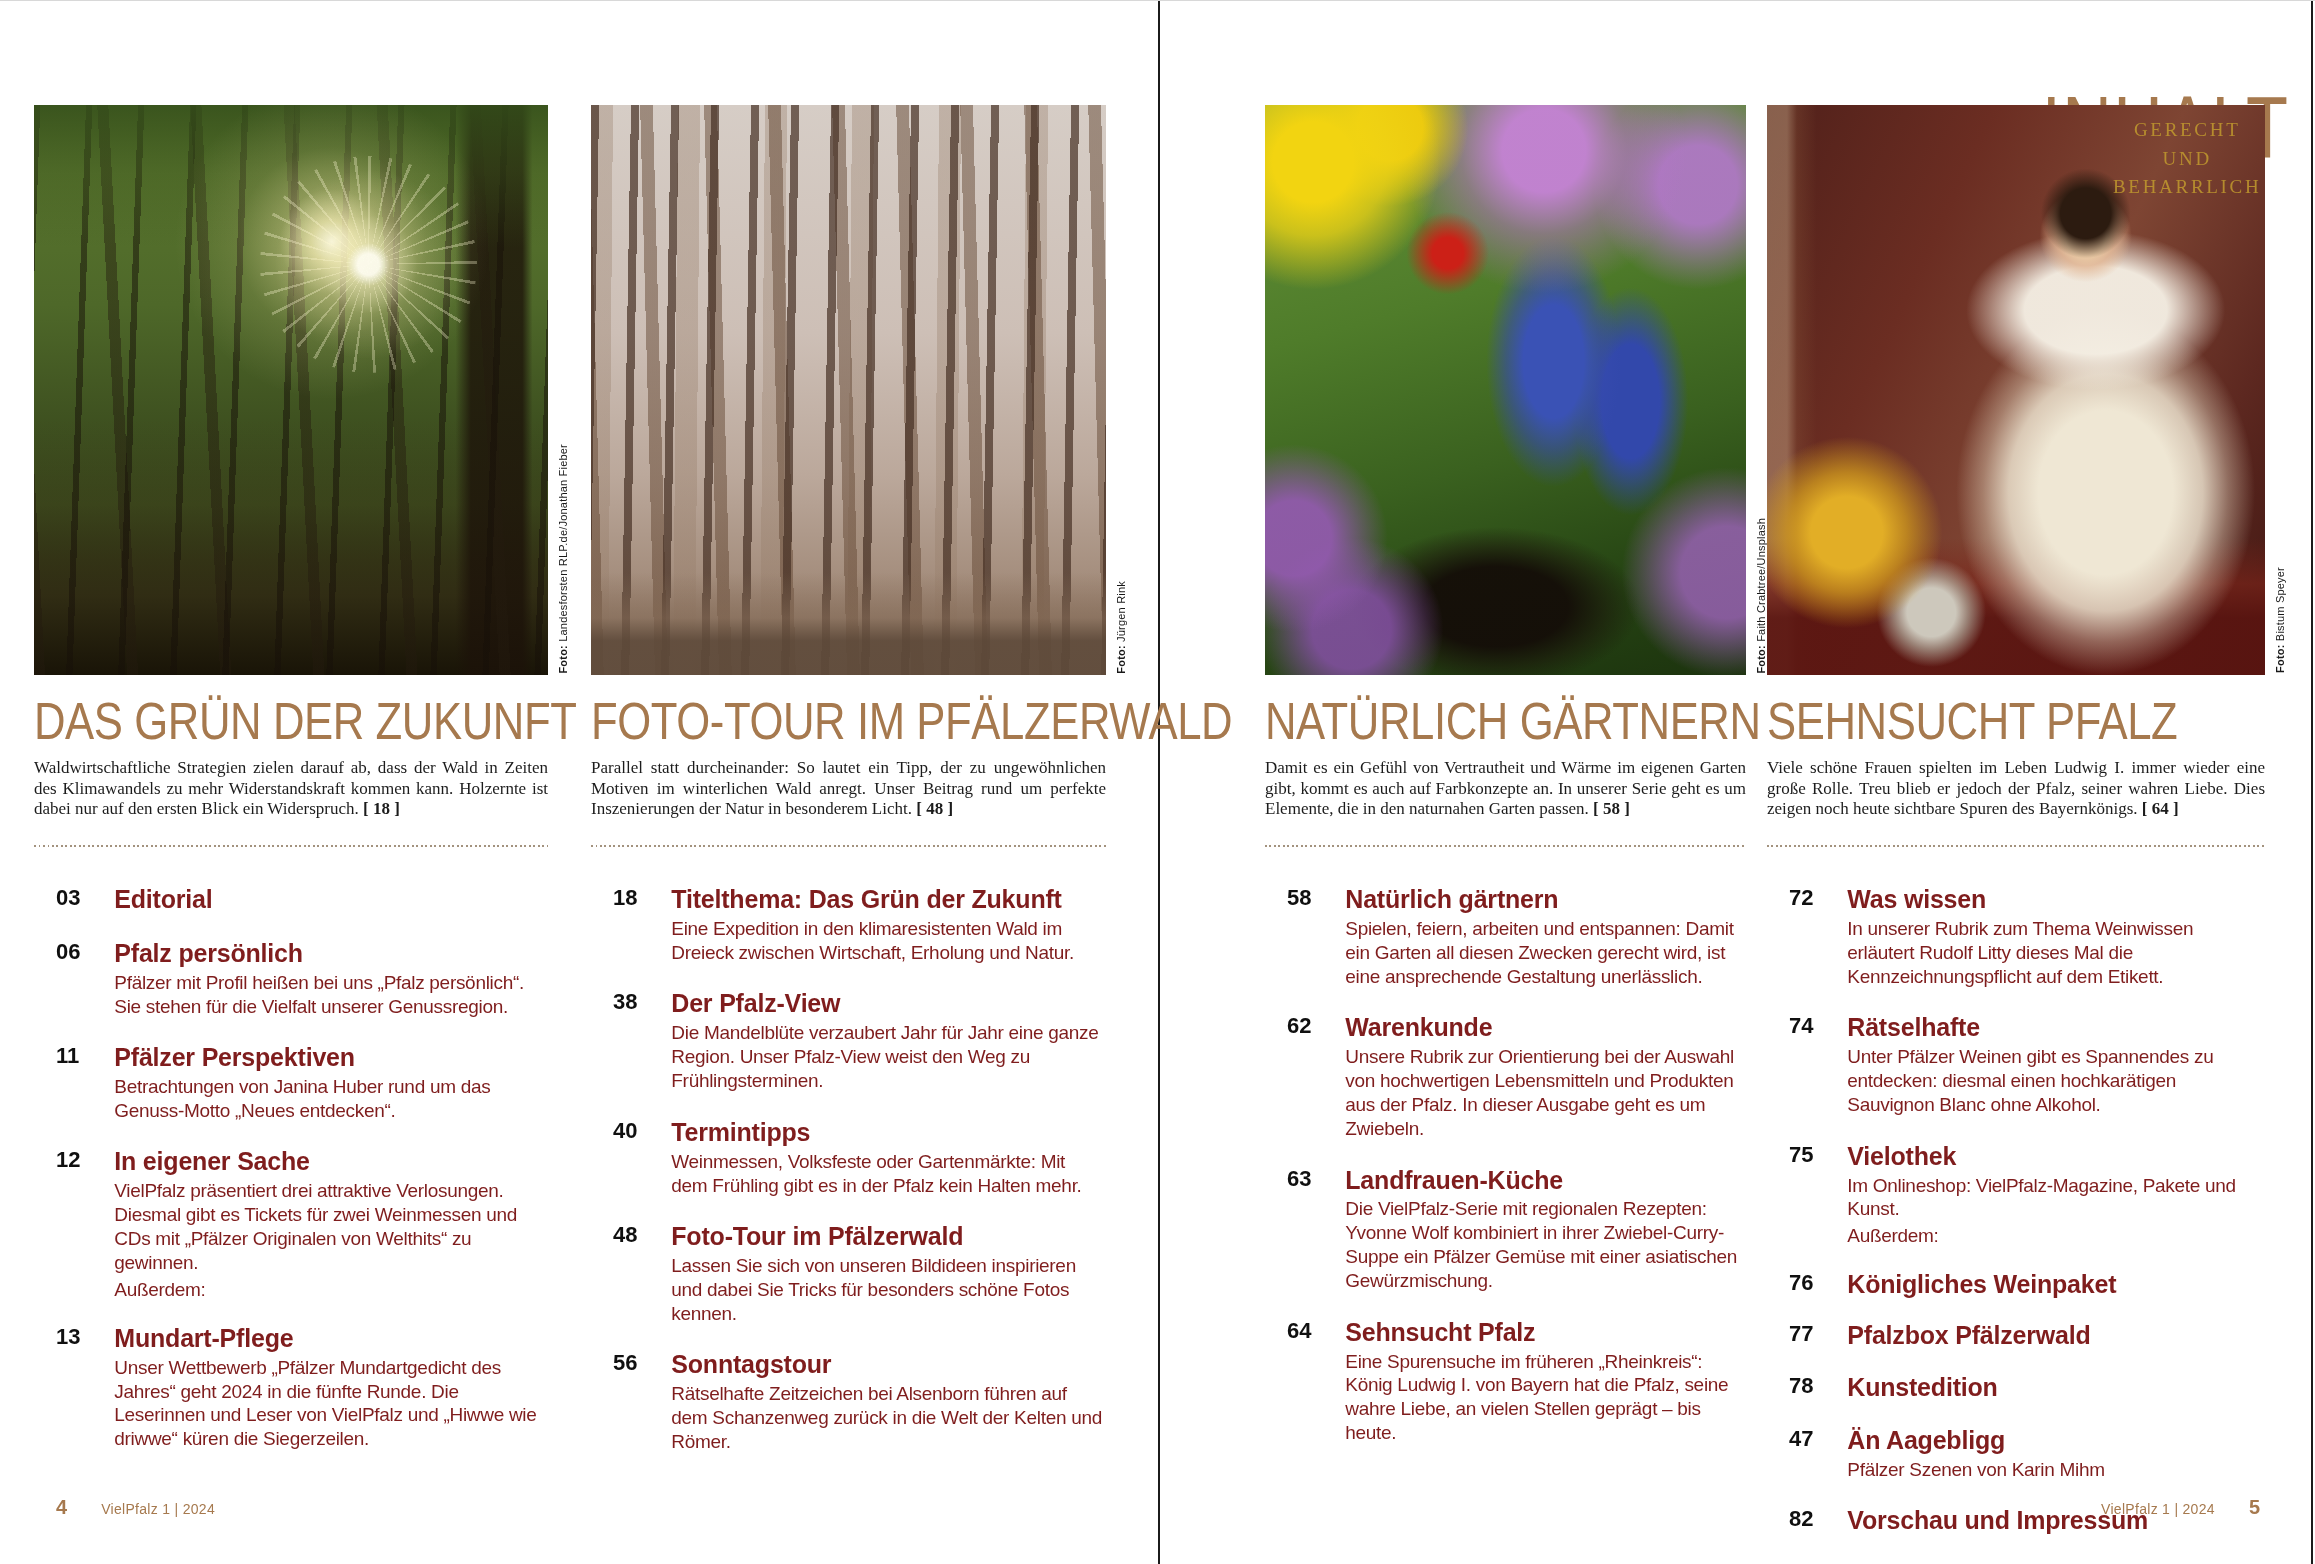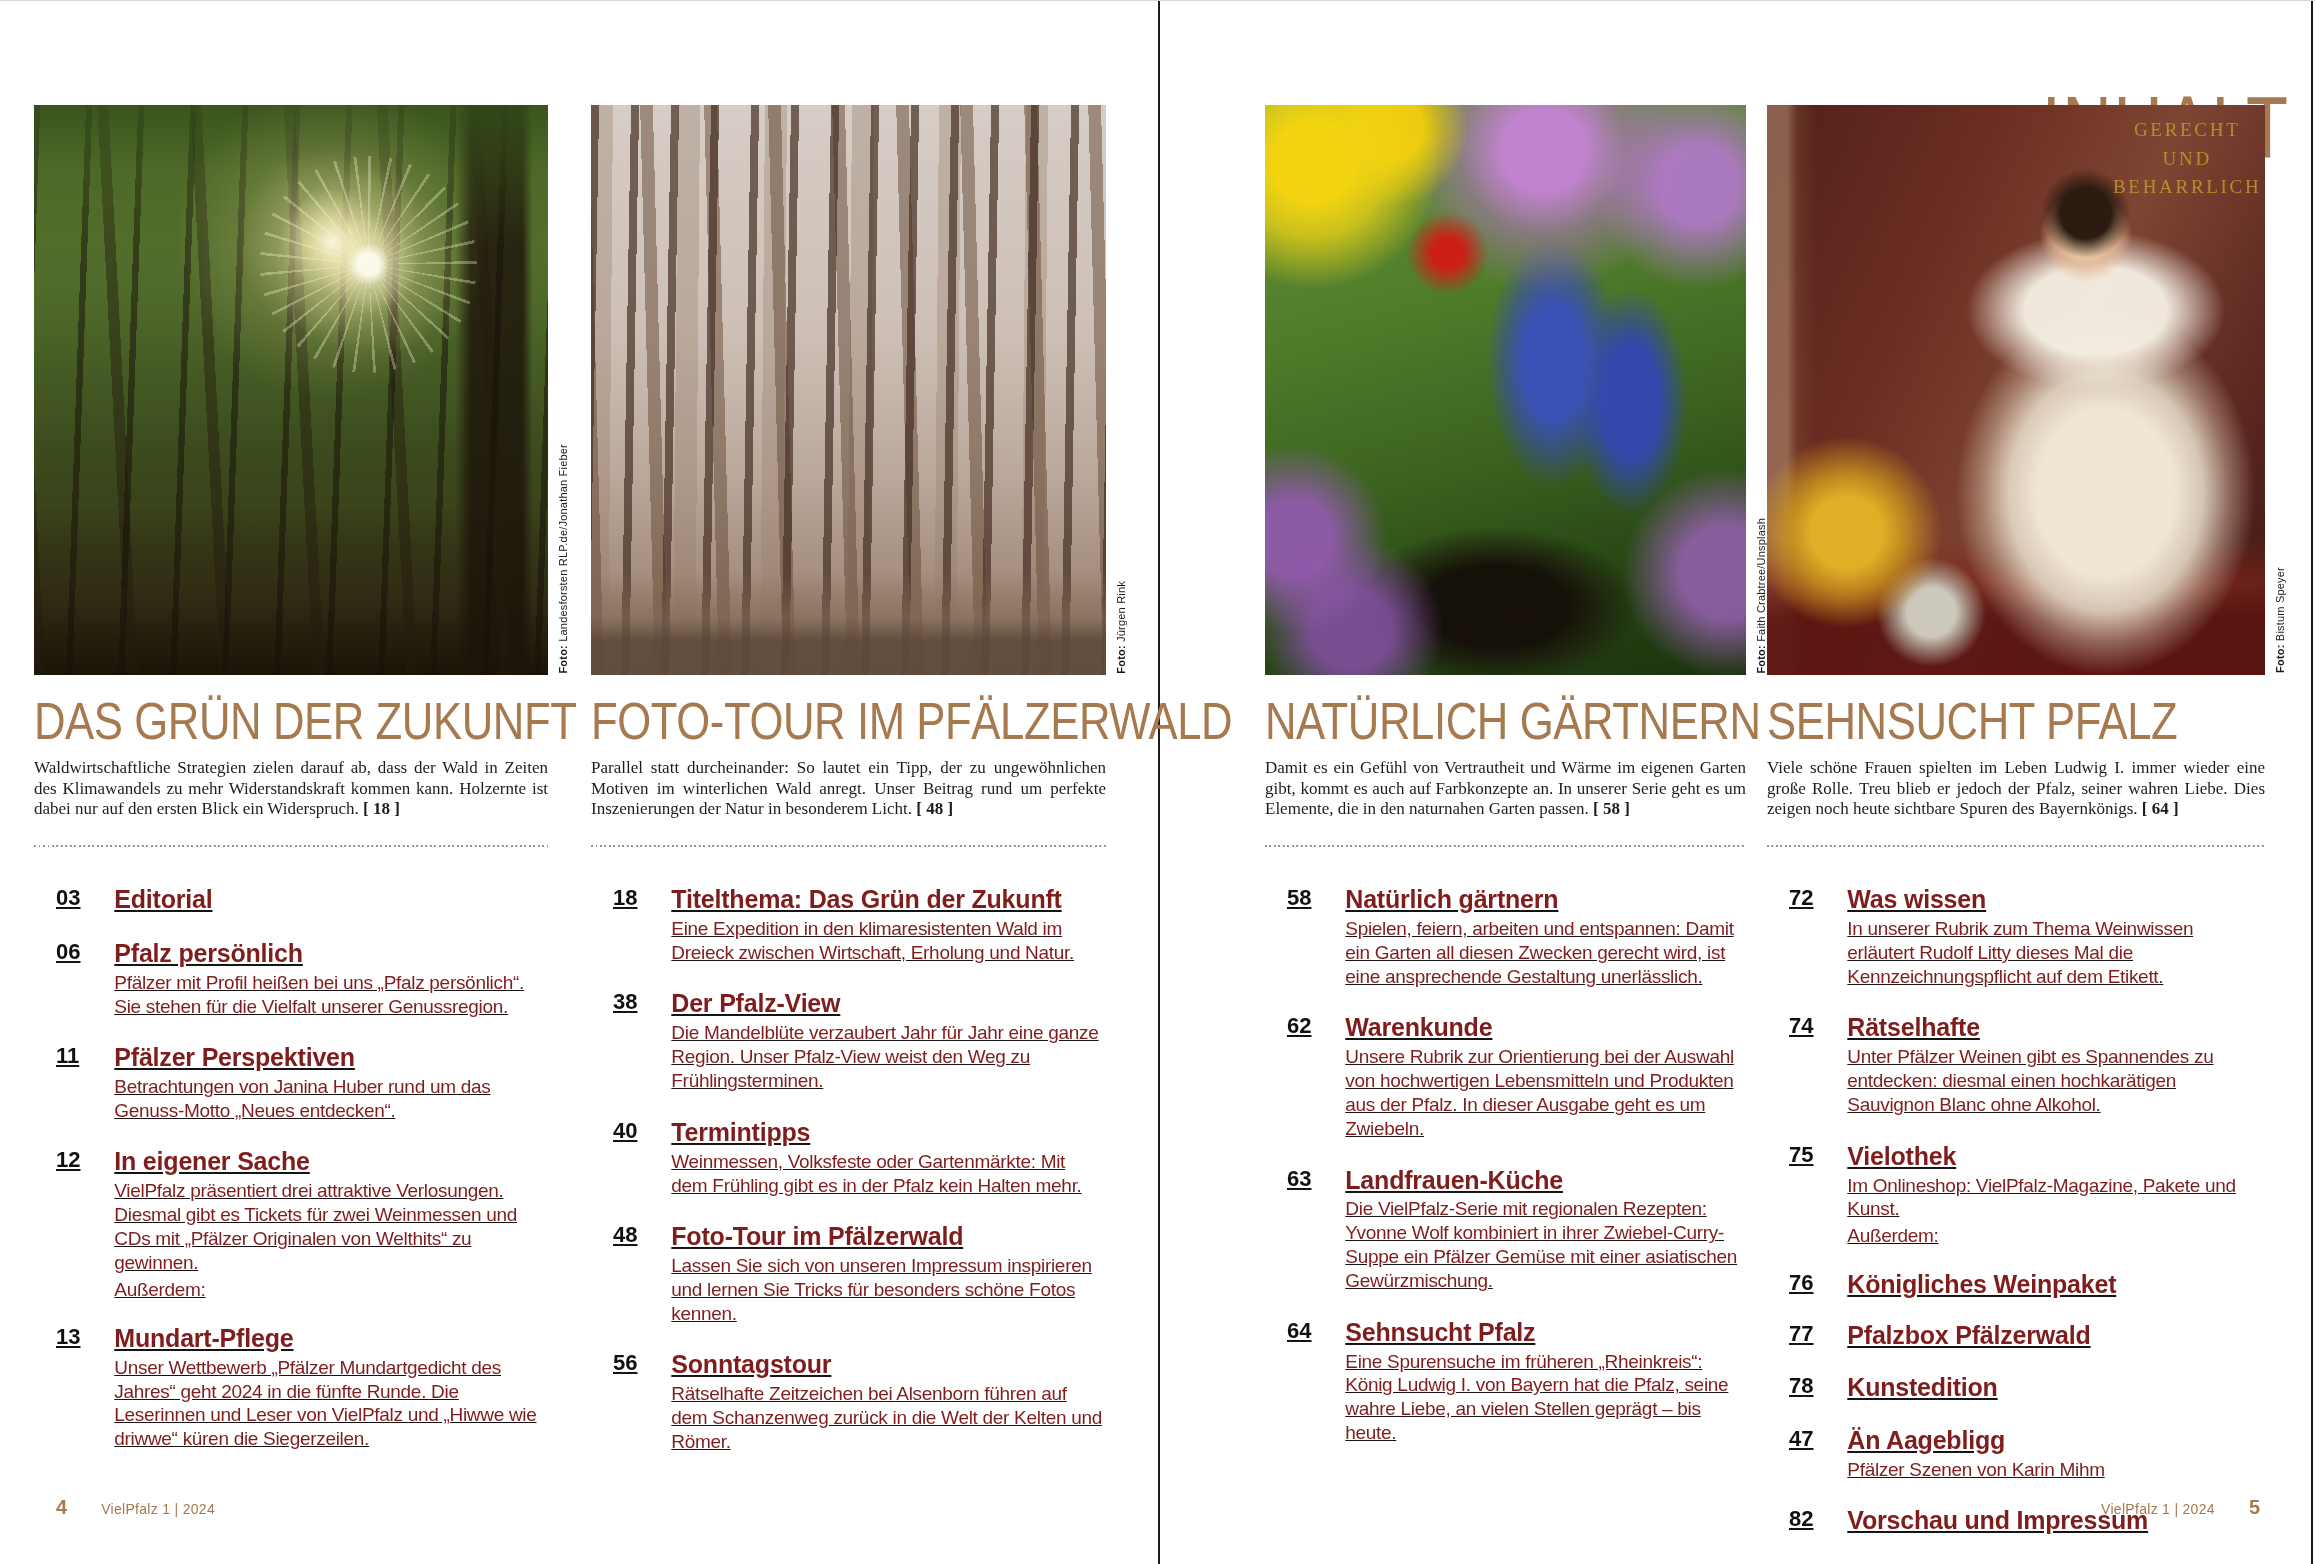--- a/index.html
+++ b/index.html
@@ -35,21 +35,21 @@
               line-height:1; letter-spacing:-0.5px; white-space:nowrap;
               transform:scaleX(0.84); transform-origin:0 50%; }
 
   .intro { margin:0; font-family:"Liberation Serif", serif; font-size:17px;
            line-height:1.22; text-align:justify; color:#1c1c1c; }
   .intro .ref { font-weight:700; white-space:nowrap; }
 
   .rule { margin-top:24.4px; height:2.7px;
           background-image:repeating-linear-gradient(90deg,#a3927e 0 1.8px, rgba(0,0,0,0) 1.8px 4.5px); }
 
-  .toc { list-style:none; margin:38px 0 0 0; padding:0 0 0 22px;text-decoration:underline; }
+  .toc { list-style:none; margin:38px 0 0 0; padding:0 0 0 22px; }
   .e { display:grid; grid-template-columns:42px 1fr; column-gap:16.3px; margin-top:24.4px; }
   .e.first { margin-top:0; }
   .e.tight { margin-top:22px; }
   .num { font-weight:700; font-size:22px; line-height:1.15; color:#101010; }
   .t   { display:block; font-weight:700; font-size:25px; line-height:1.17; color:#7f1d1d; letter-spacing:-0.2px; }
   .d   { display:block; font-weight:400; font-size:19px; line-height:1.26; color:#7f1d1d;
          letter-spacing:-0.3px; margin-top:2.7px; }
 
   .footer { position:absolute; bottom:45px; color:#a6794e; display:flex; align-items:baseline; gap:34px; }
   .footer.left  { left:56px; }
@@ -200,21 +200,21 @@
         <span class="num">40</span>
         <span>
             <span class="t">Termintipps</span>
           <span class="d">Weinmessen, Volksfeste oder Gartenmärkte: Mit dem Frühling gibt es in der Pfalz kein Halten mehr.</span>
           </span>
       </li>
       <li class="e">
         <span class="num">48</span>
         <span>
             <span class="t">Foto-Tour im Pfälzerwald</span>
-          <span class="d">Lassen Sie sich von unseren Impressum inspirieren und lernen Sie Tricks für besonders schöne Fotos kennen.</span>
+          <span class="d">Lassen Sie sich von unseren Bildideen inspirieren und dabei Sie Tricks für besonders schöne Fotos kennen.</span>
           </span>
       </li>
       <li class="e">
         <span class="num">56</span>
         <span>
             <span class="t">Sonntagstour</span>
           <span class="d">Rätselhafte Zeitzeichen bei Alsenborn führen auf dem Schanzenweg zurück in die Welt der Kelten und Römer.</span>
           </span>
       </li>
     </ul>

